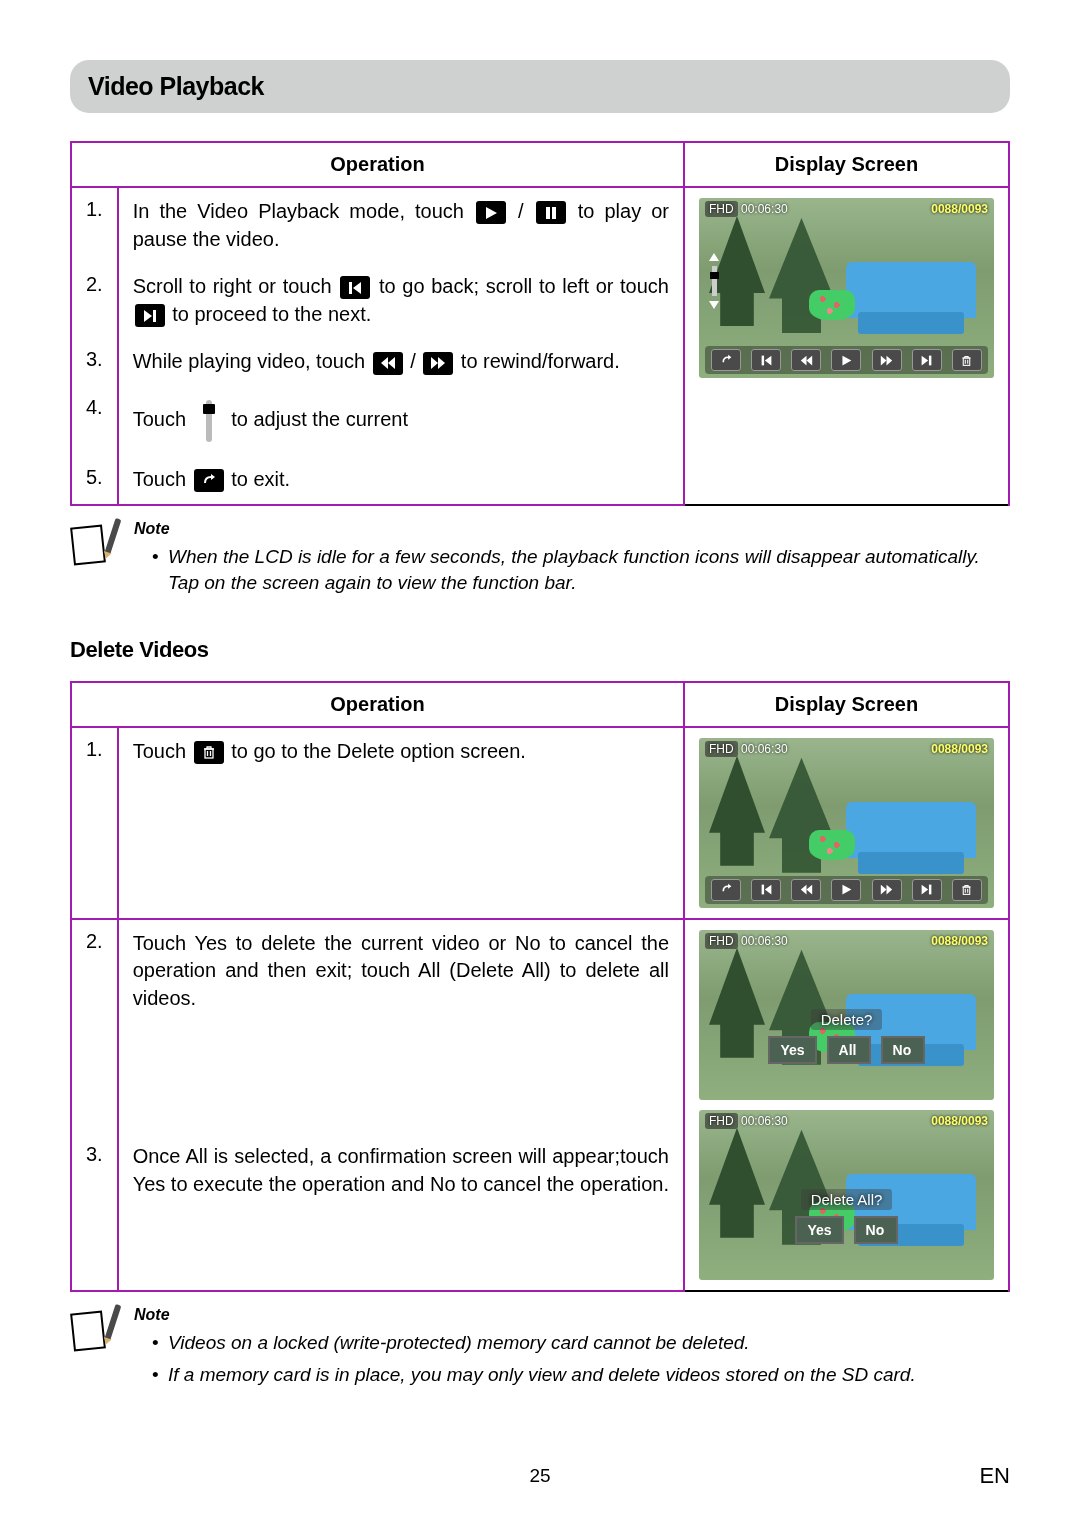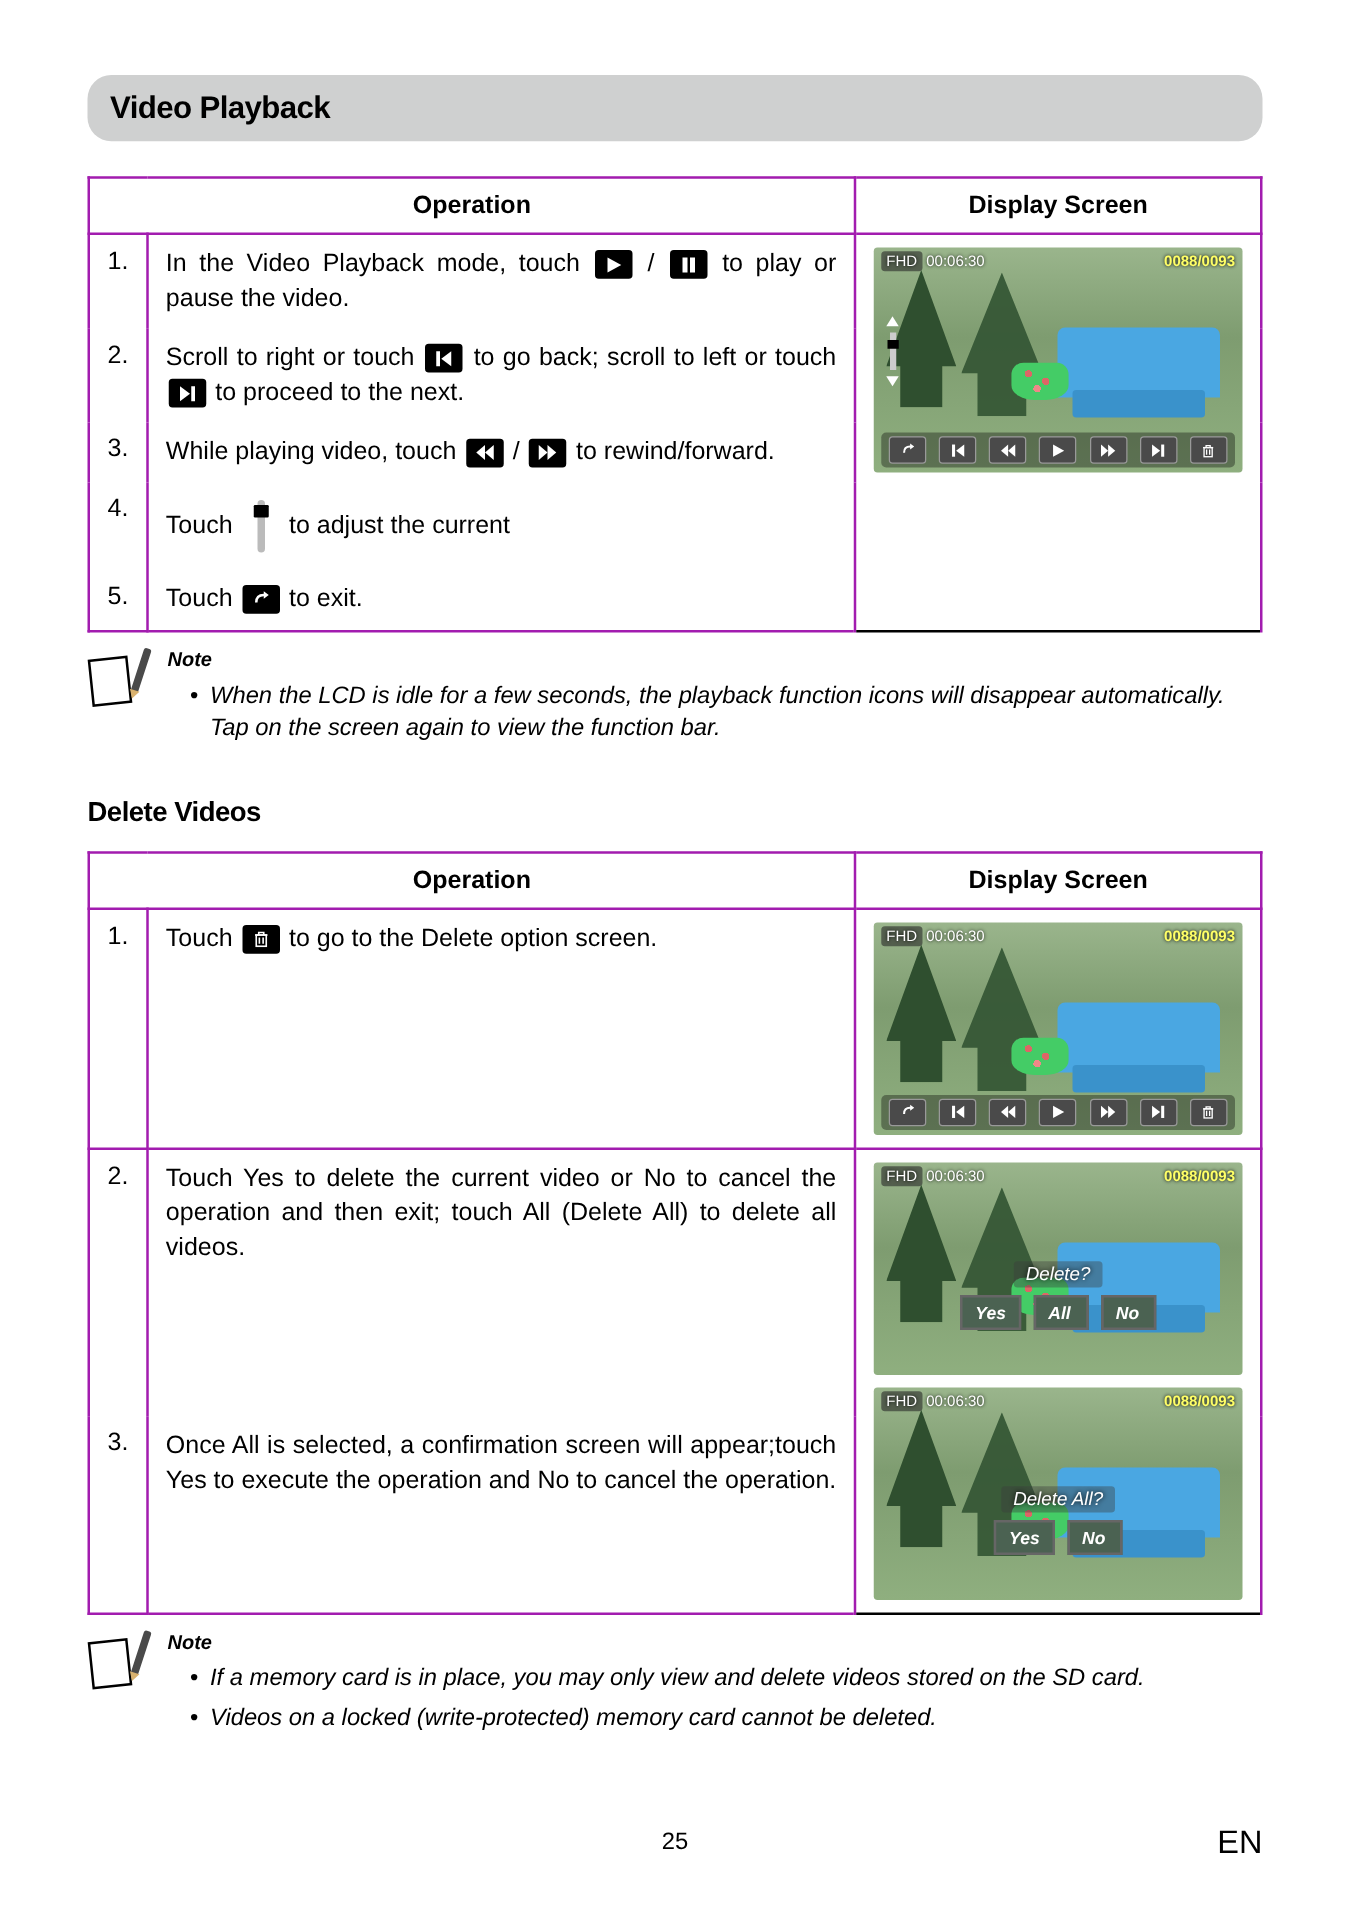--- a/index.html
+++ b/index.html
@@ -175,21 +175,21 @@
     align-items: center;
   }
   .footer .pg {
     position: absolute;
     left: 50%;
     transform: translateX(-50%);
     font-size: 19px;
   }
   .footer .lang {
     margin-left: auto;
-    font-size: 26px;
+    font-size: 22px;
   }
 
   
   .screen {
     width: 295px;
     height: 180px;
     position: relative;
     margin: 0 auto;
     background: linear-gradient(180deg,#9ab58c 0%, #7e9c70 40%, #8faf7f 100%);
     border-radius: 3px;
@@ -282,21 +282,20 @@
     background: #4a4a4a;
     display: inline-flex; align-items: center; justify-content: center;
     color: #fff;
   }
   .sbtn svg { width: 13px; height: 13px; }
 
   .overlay {
     position: absolute; left: 0; right: 0; bottom: 36px;
     display: flex; flex-direction: column; align-items: center;
     gap: 6px;
-    font-style: italic;
   }
   .overlay .q {
     color: #fff; font-size: 15px; text-shadow: 0 0 4px #000;
     background: rgba(60,60,60,0.4); padding: 2px 10px; border-radius: 3px;
   }
   .overlay .btns {
     display: flex; gap: 10px;
   }
   .dlgbtn {
     background: #4b6252;
@@ -621,22 +620,22 @@
   </table>
 
 <div class="note-block">
   <div class="note-icon">
     <div class="clipboard"></div>
       <div class="pencil"></div>
   </div>
   <div class="note-content">
     <div class="note-title">Note</div>
     <ul class="note-list">
+      <li>Videos on a locked (write-protected) memory card cannot be deleted.</li>
       <li>If a memory card is in place, you may  only view and delete videos stored on the SD card.</li>
-      <li>Videos on a locked (write-protected) memory card cannot be deleted.</li>
     </ul>
   </div>
 </div>
 
 <div class="footer">
   <span class="pg">25</span>
   <span class="lang">EN</span>
 </div>
 
 </body></html>

